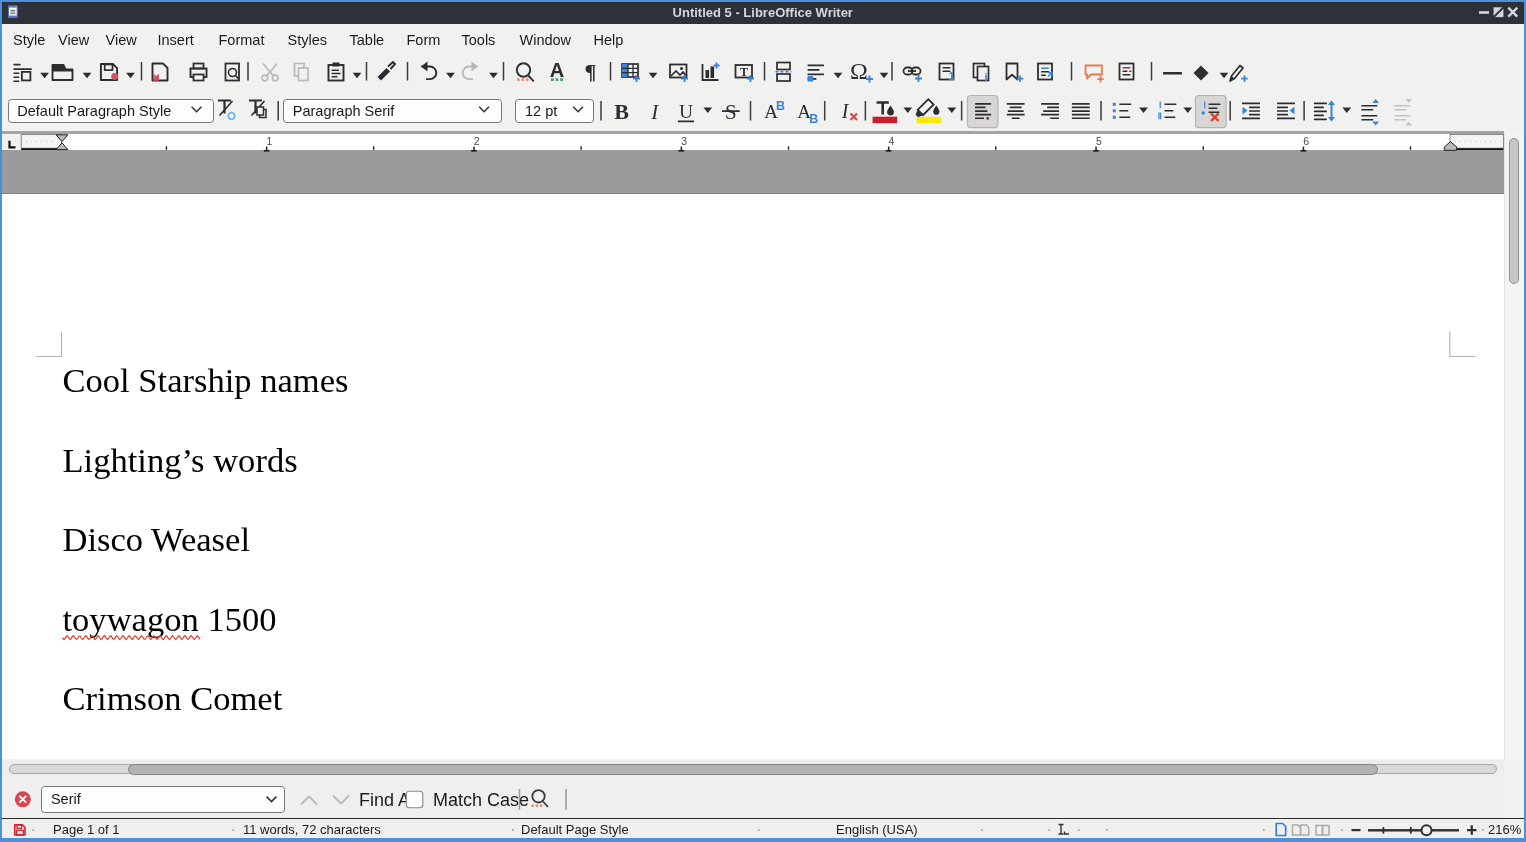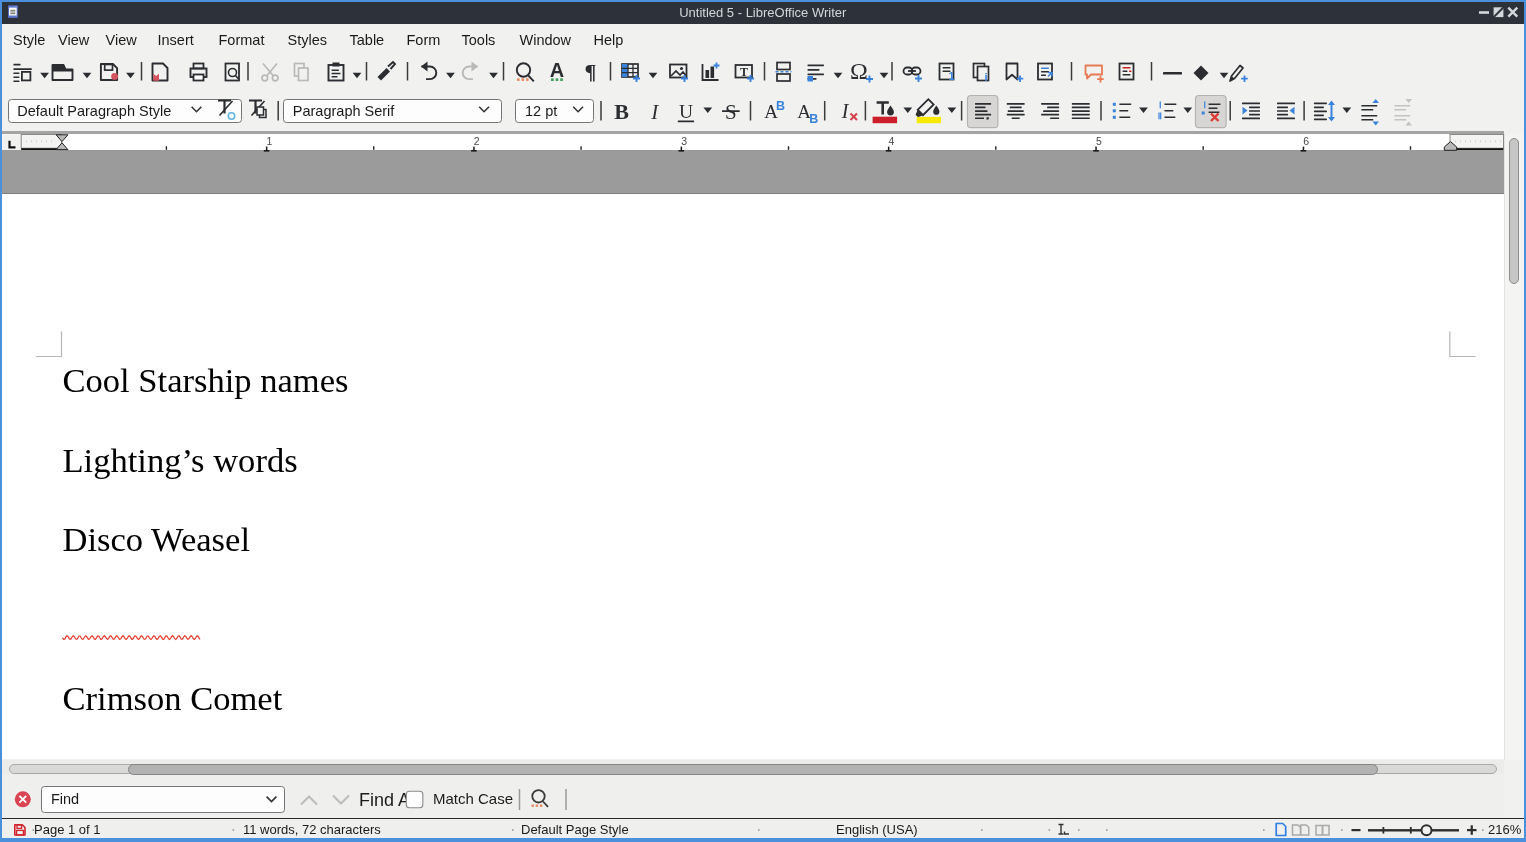--- a/index.html
+++ b/index.html
@@ -1,18 +1,18 @@
 <!DOCTYPE html>
 <html><head><meta charset="utf-8"><style>
 *{margin:0;padding:0;box-sizing:border-box}
 body{width:1526px;height:842px;overflow:hidden}
 #win{position:relative;width:1526px;height:842px;background:#f1f1f0;font-family:"Liberation Sans",sans-serif;overflow:hidden}
 .abs{position:absolute}
 #tbar{left:2px;top:2px;width:1521.5px;height:21.5px;background:#2d313a}
-#tbar .t{position:absolute;left:0;right:0;top:3px;text-align:center;font-size:13px;font-weight:normal;color:#d3d7da}
+#tbar .t{position:absolute;left:0;right:0;top:3px;text-align:center;font-size:13px;font-weight:bold;color:#d3d7da}
 #menubar{left:2px;top:23.5px;width:1521.5px;height:29.5px;background:#f1f1f0}
 #menubar span{position:absolute;top:4px;font-size:14.5px;color:#1a1a1a;line-height:24px}
 .combo{position:absolute;background:#fdfdfd;border:1px solid #767676;border-radius:3.5px;font-size:14.5px;color:#1a1a1a}
 .combo .cv{position:absolute;top:0;bottom:0;display:flex;align-items:center}
 .dl{position:absolute;left:62.5px;font-family:"Liberation Serif",serif;font-size:34.56px;line-height:38px;color:#000;white-space:pre}
 .sbtext{position:absolute;top:819.5px;height:19px;line-height:19px;font-size:13px;color:#1b1b1b}
 </style></head><body>
 <div id="win">
   <div class="abs" id="tbar">
       <div class="t">Untitled 5 - LibreOffice Writer</div>
@@ -30,44 +30,45 @@
       <span style="left:517.5px">Window</span>
       <span style="left:591.5px">Help</span>
     </div>
 
   <div class="abs" style="left:2px;top:149.8px;width:1501.5px;height:609.7px;background:#9b9b9b"></div>
   <div class="abs" style="left:2px;top:192.8px;width:1501.5px;height:1.4px;background:#7f7f7f"></div>
   <div class="abs" style="left:2px;top:194.2px;width:1501.5px;height:565.3px;background:#fff"></div>
   <div class="dl" style="top:361.3px">Cool Starship names</div>
     <div class="dl" style="top:440.8px">Lighting’s words</div>
     <div class="dl" style="top:520.3px">Disco Weasel</div>
+    <div class="dl" style="top:599.8px">toywagon 1500</div>
     <div class="dl" style="top:679.3px">Crimson Comet</div>
 
   <div class="abs" style="left:1503.5px;top:133.5px;width:20px;height:626px;background:#f4f4f3;border-left:1px solid #e2e2e1"></div>
   <div class="abs" style="left:1509.3px;top:138px;width:10px;height:146px;background:#c6c6c6;border:1px solid #8f8f8f;border-radius:5px"></div>
   <div class="abs" style="left:2px;top:759.5px;width:1501.5px;height:15px;background:#ececeb"></div>
   <div class="abs" style="left:9px;top:764.3px;width:1487.5px;height:9.6px;background:#d9d9d8;border:1px solid #a9a9a9;border-radius:5px"></div>
   <div class="abs" style="left:127.5px;top:763.6px;width:1250px;height:11px;background:#b3b3b3;border:1px solid #858585;border-radius:5.5px"></div>
 
   <div class="abs" style="left:2px;top:774.5px;width:1501.5px;height:43.5px;background:#efefee"></div>
   <div class="combo" style="left:40.9px;top:786px;width:244px;height:26.5px">
-      <span class="cv" style="left:9px">Find</span>
+      <span class="cv" style="left:9px">Serif</span>
     </div>
   <div class="abs" style="left:359px;top:790px;font-size:18px;color:#1b1b1b">Find All</div>
-  <div class="abs" style="left:433px;top:790px;font-size:15px;color:#1b1b1b">Match Case</div>
+  <div class="abs" style="left:433px;top:790px;font-size:18px;color:#1b1b1b">Match Case</div>
 
   <div class="abs" style="left:2px;top:818.2px;width:1521.5px;height:1.3px;background:#282828"></div>
   <div class="abs" style="left:2px;top:819.6px;width:1521.5px;height:18.9px;background:#efefee"></div>
-  <span class="sbtext" style="left:34px">Page 1 of 1</span>
+  <span class="sbtext" style="left:53px">Page 1 of 1</span>
   <span class="sbtext" style="left:243px">11 words, 72 characters</span>
   <span class="sbtext" style="left:521px">Default Page Style</span>
   <span class="sbtext" style="left:836px">English (USA)</span>
   <span class="sbtext" style="left:1488px">216%</span>
 
-  <div class="combo" style="left:8.3px;top:98.5px;width:234px;height:24.5px">
+  <div class="combo" style="left:8.3px;top:98.5px;width:206px;height:24.5px">
       <span class="cv" style="left:8px">Default Paragraph Style</span>
     </div>
   <div class="combo" style="left:282.8px;top:98.5px;width:219px;height:24.5px">
       <span class="cv" style="left:9px">Paragraph Serif</span>
     </div>
   <div class="combo" style="left:515px;top:98.5px;width:79px;height:24.5px">
       <span class="cv" style="left:9px">12 pt</span>
     </div>
 
   <svg class="abs" style="left:0;top:0" width="1526" height="842">

